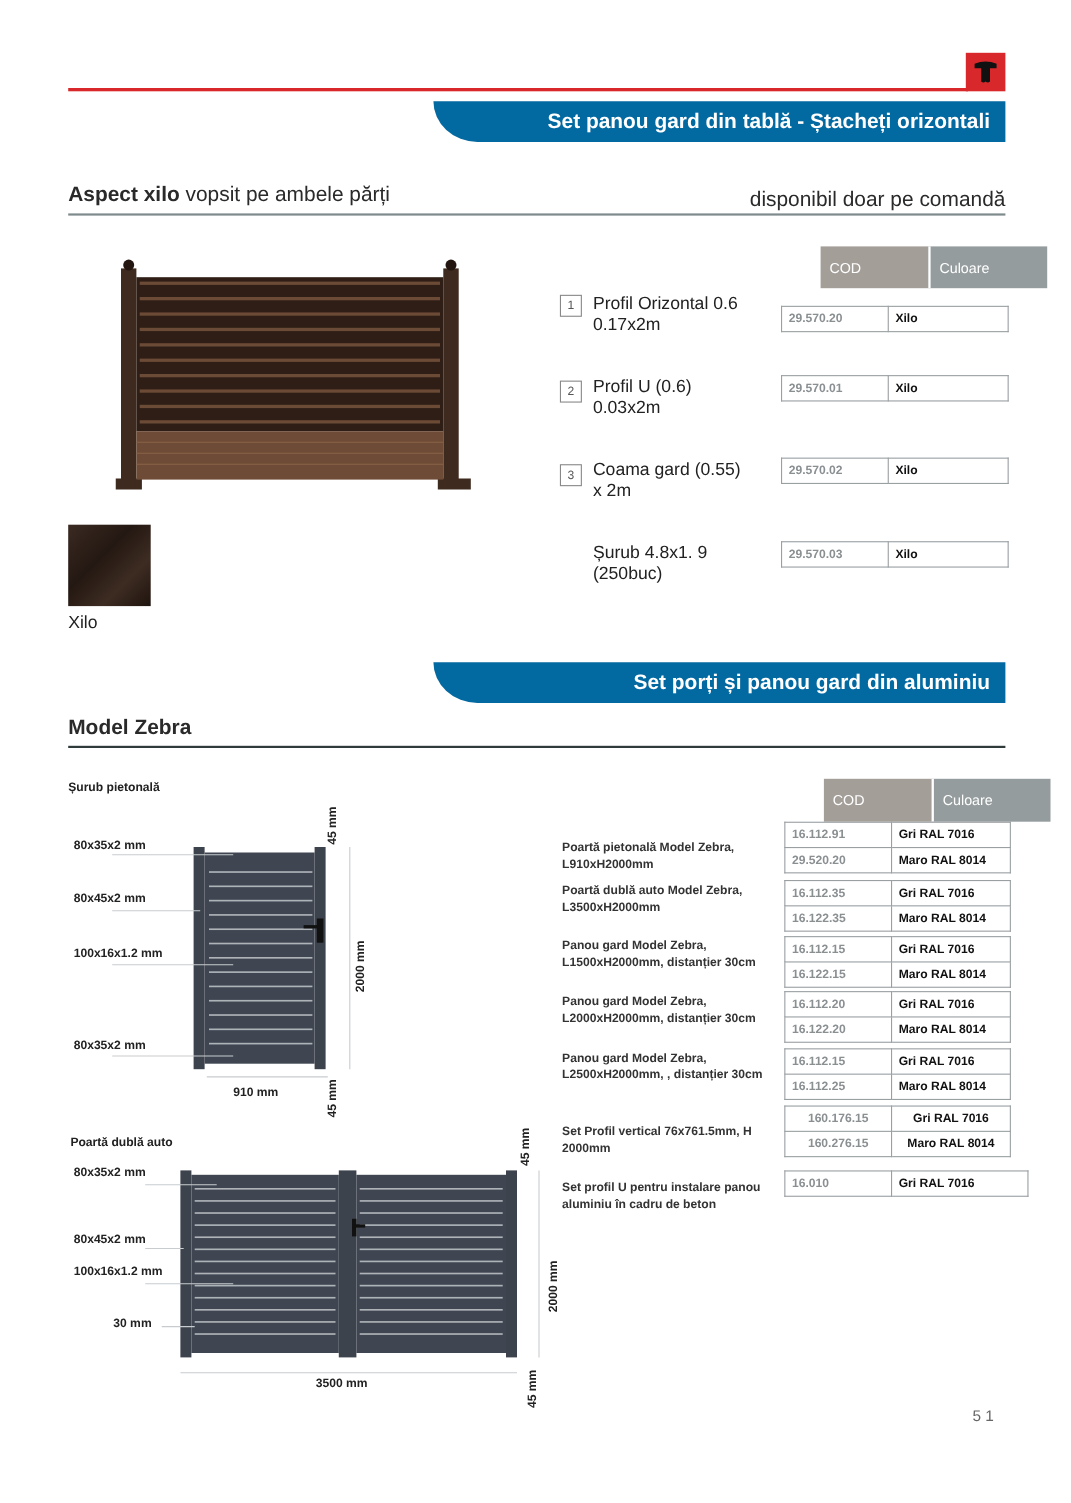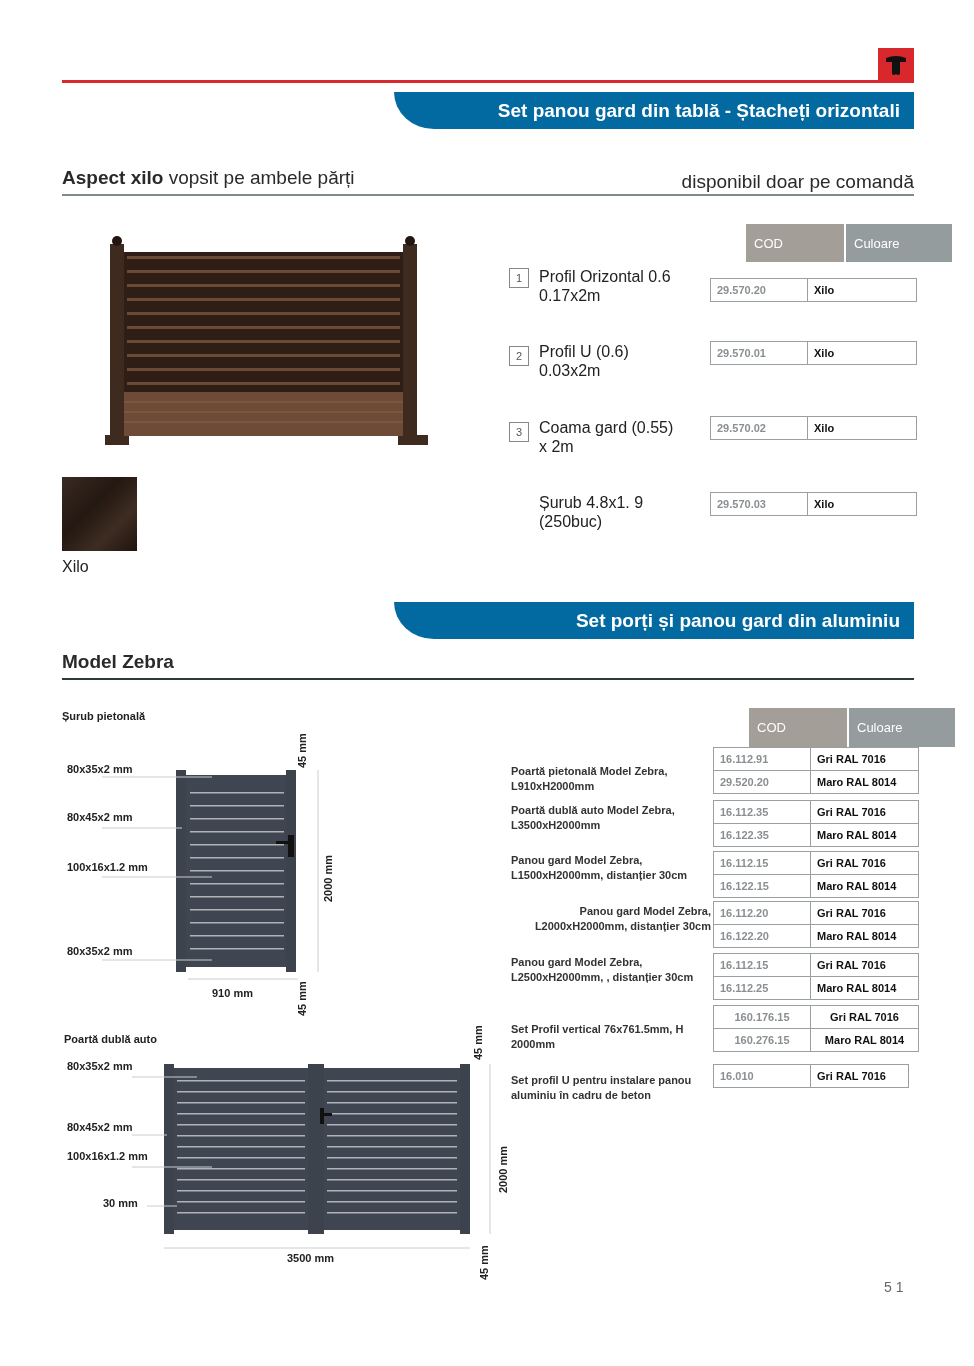--- a/index.html
+++ b/index.html
@@ -283,21 +283,21 @@
         <td class="code" style="width:84px">16.112.15</td>
         <td class="col">Gri RAL 7016</td>
       </tr>
   <tr>
         <td class="code">16.122.15</td>
         <td class="col">Maro RAL 8014</td>
       </tr>
 </tbody>
   </table>
 
-<div class="zdesc" style="left:511px;top:904px;text-align:right;">Panou gard Model Zebra, L2000xH2000mm, distanțier 30cm</div>
+<div class="zdesc" style="left:511px;top:904px;">Panou gard Model Zebra, L2000xH2000mm, distanțier 30cm</div>
 <table class="tbl" style="left:713px;top:901px;width:206px;">
   <tbody>
       <tr>
         <td class="code" style="width:84px">16.112.20</td>
         <td class="col">Gri RAL 7016</td>
       </tr>
   <tr>
         <td class="code">16.122.20</td>
         <td class="col">Maro RAL 8014</td>
       </tr>
@@ -326,21 +326,21 @@
         <td class="col">Gri RAL 7016</td>
       </tr>
   <tr>
         <td class="code">160.276.15</td>
         <td class="col">Maro RAL 8014</td>
       </tr>
 </tbody>
   </table>
 
 <div class="zdesc" style="left:511px;top:1073px;">Set profil U pentru instalare panou aluminiu în cadru de beton</div>
-<table class="tbl" style="left:713px;top:1064px;width:196px;padding-left:45px;">
+<table class="tbl" style="left:713px;top:1064px;width:222px;padding-left:45px;">
   <tbody>
       <tr>
         <td class="code" style="width:84px">16.010</td>
         <td class="col">Gri RAL 7016</td>
       </tr>
 </tbody>
   </table>
 
 <div class="abs" style="left:884px;top:1279px;font-size:14px;color:#666;">5 1</div>
 

